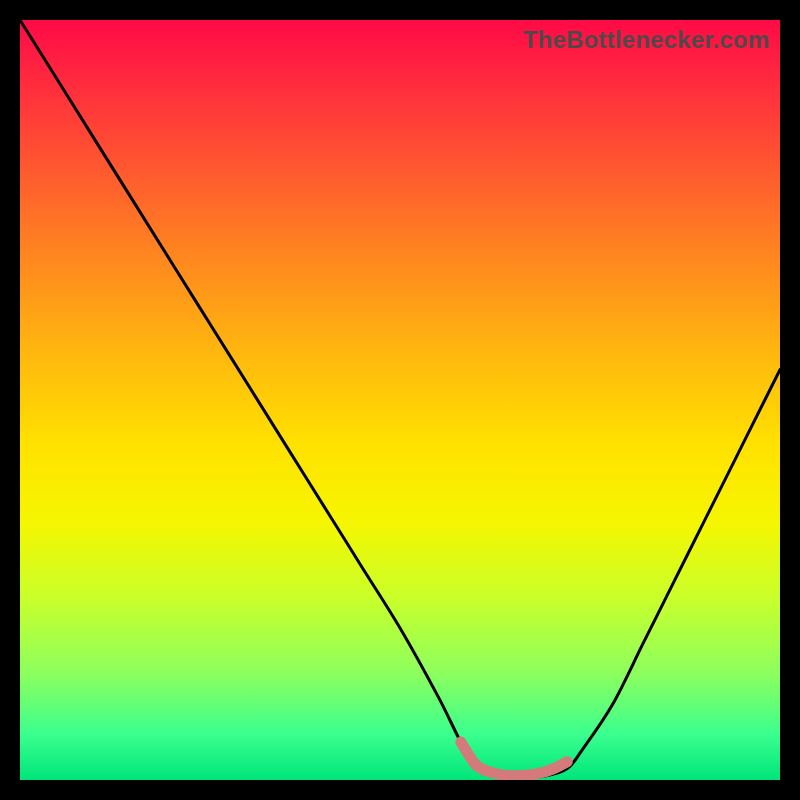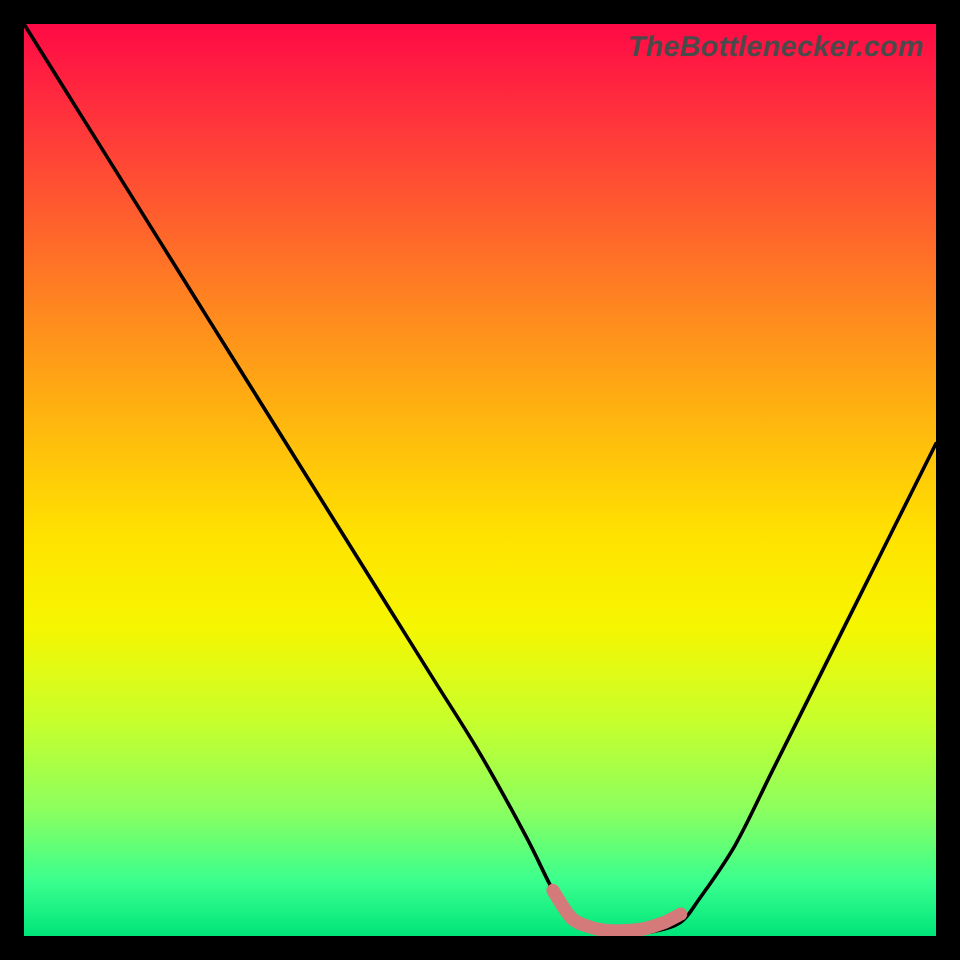--- a/index.html
+++ b/index.html
@@ -21,21 +21,20 @@
       #ff2a3e 8%,
       #ff5a2f 20%,
       #ff8a1e 32%,
       #ffb80e 44%,
       #ffe200 56%,
       #f6f600 66%,
       #c9ff2a 76%,
       #8dff5e 86%,
       #3aff8e 94%,
       #00e57a 100%);
-    font-style: italic;
   }
   .watermark {
     position: absolute;
     top: 6px;
     right: 10px;
     font-family: Arial, Helvetica, sans-serif;
     font-size: 24px;
     font-weight: 600;
     color: #4a4a4a;
     letter-spacing: 0.2px;

